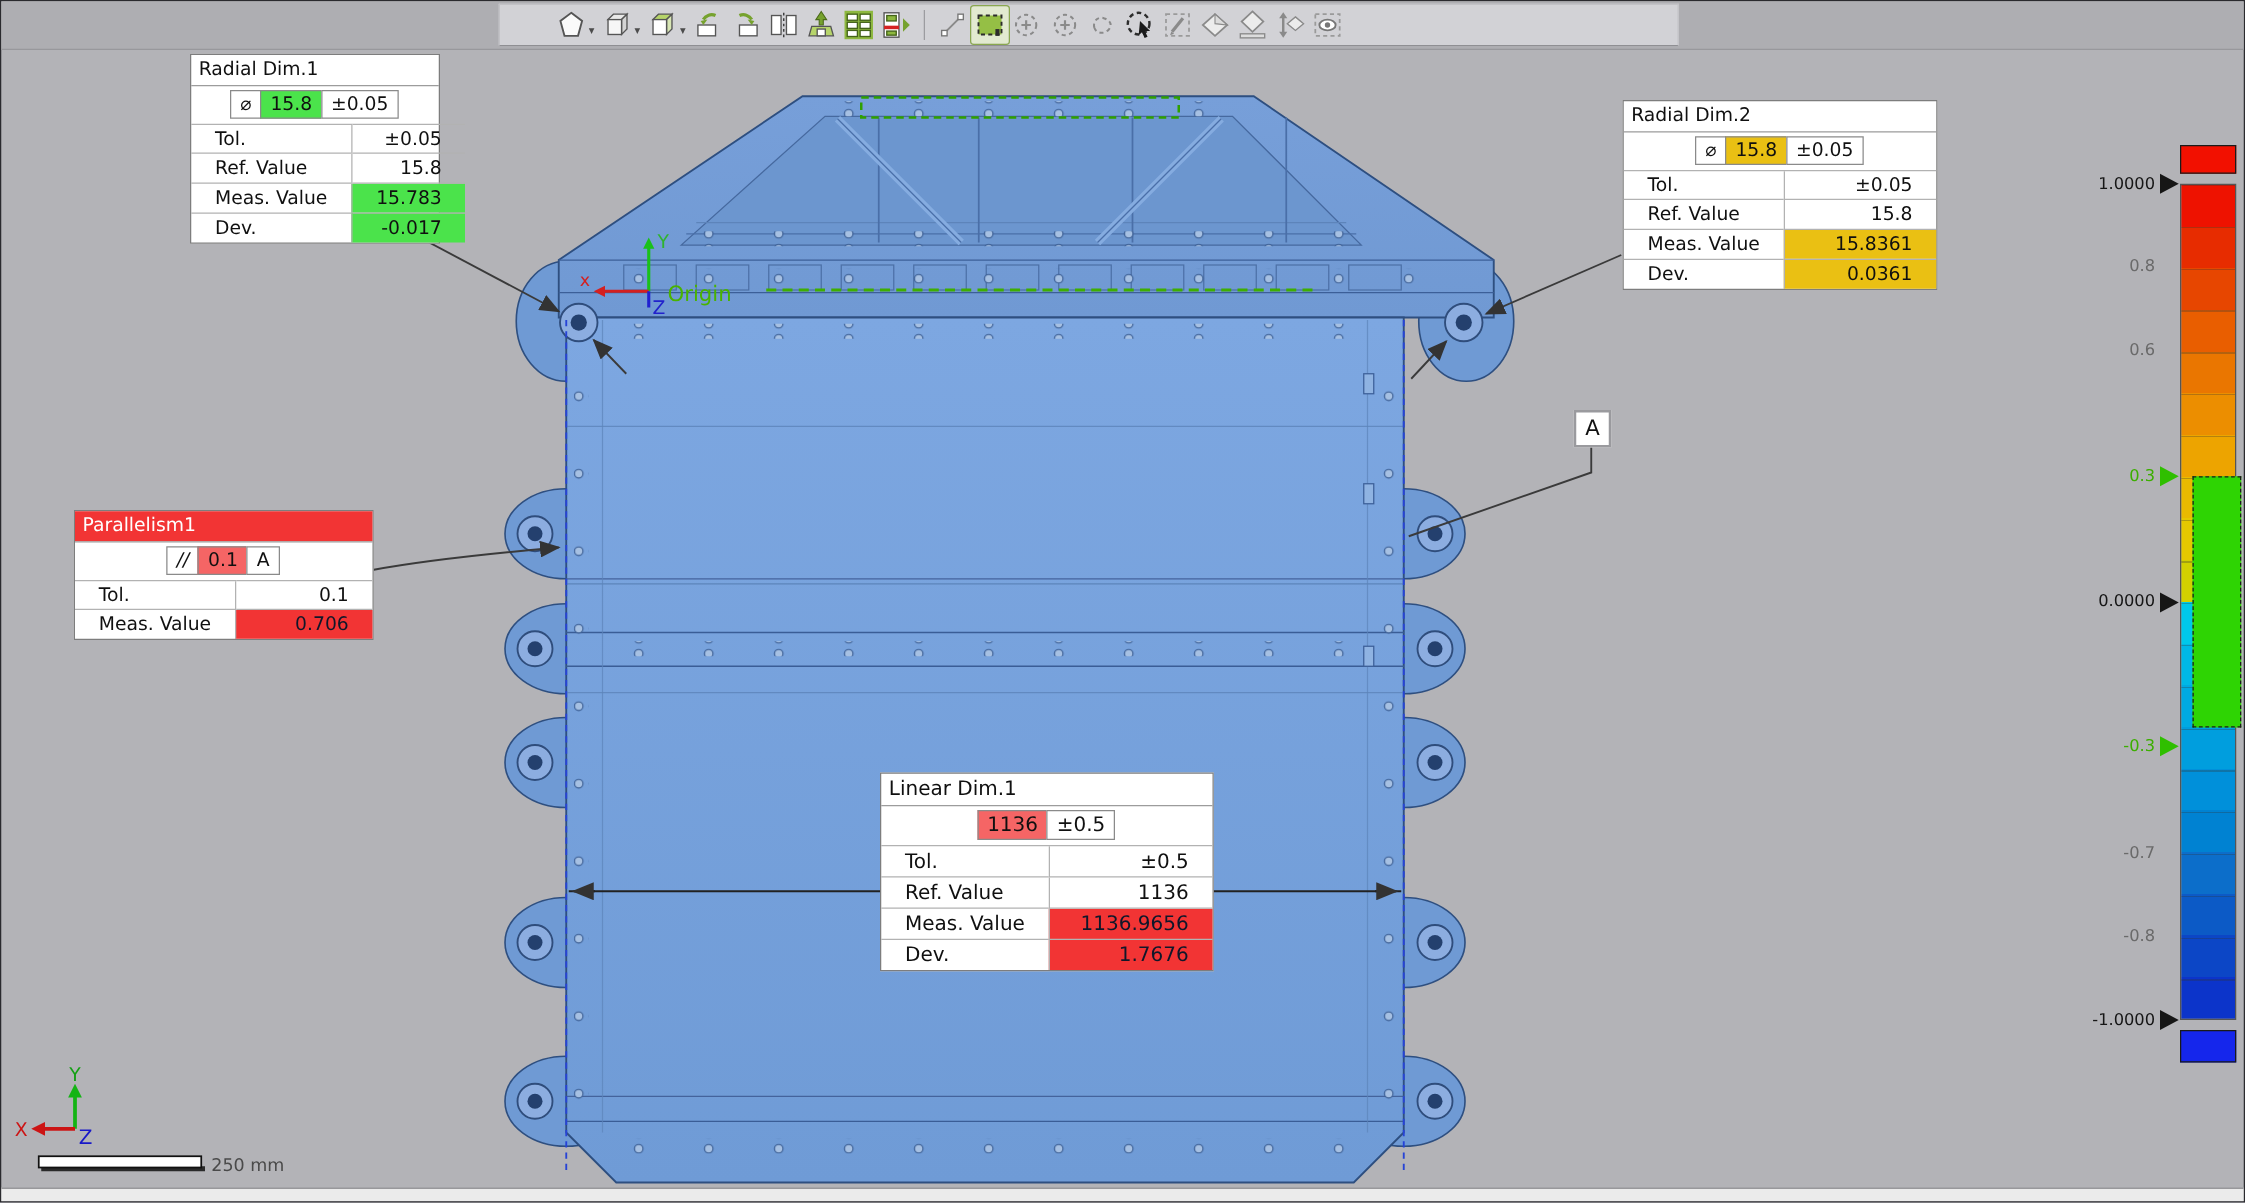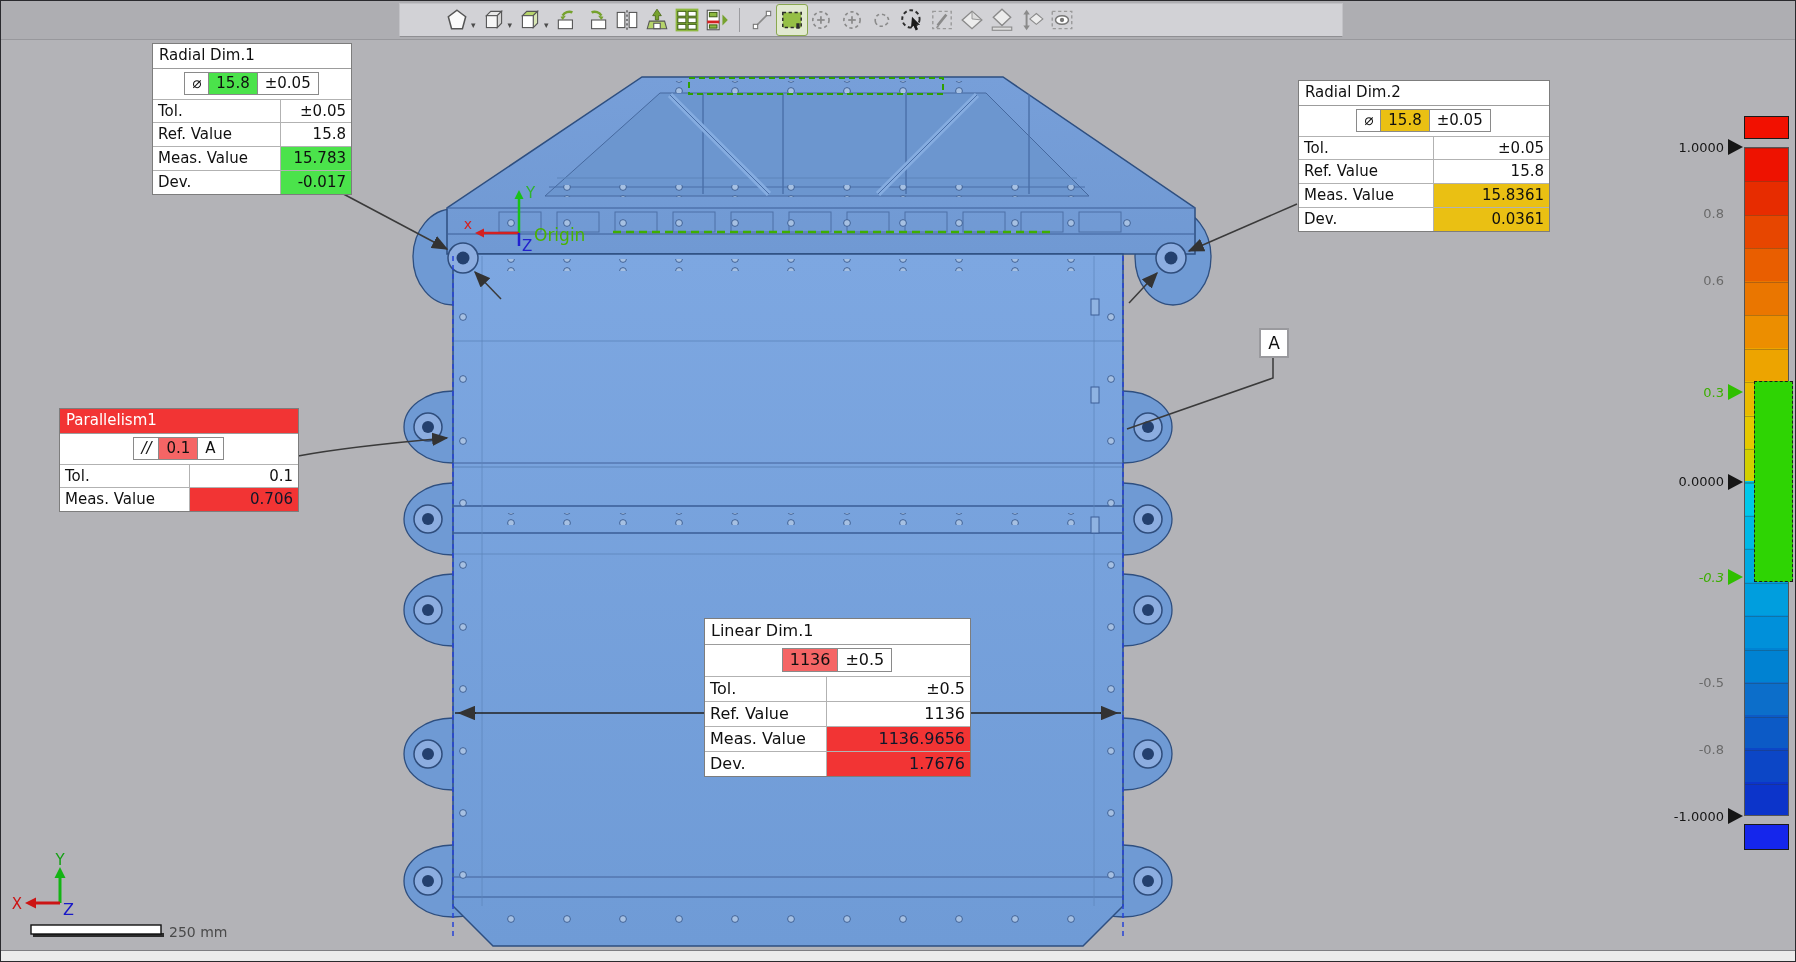--- a/index.html
+++ b/index.html
@@ -13,21 +13,21 @@
   .tool{width:30px;height:30px;display:flex;align-items:center;justify-content:center;flex:0 0 auto;border-radius:2px;}
   .tool.active{background:#e2ead0;outline:1px solid #8aa84f;}
   .dd{font-size:9px;color:#4c4c4c;margin:10px 3px 0 -1px;flex:0 0 auto;}
   .sep{width:1px;height:24px;background:#9c9ca0;margin:0 7px;flex:0 0 auto;}
   
   .anno{position:absolute;background:#fff;border:1px solid #7d7d7d;color:#101010;font-size:15px;line-height:1.25;}
   .anno .title{padding:2px 6px 3px 6px;white-space:nowrap;}
   .anno .spec{display:flex;justify-content:center;align-items:center;padding:3px 0 4px 0;border-top:1px solid #9c9c9c;}
   .anno .spec .cell{border:1px solid #8a8a8a;margin-left:-1px;padding:1px 7px;white-space:nowrap;background:#fff;}
   .anno table{border-collapse:collapse;width:100%;}
-  .anno td{border-top:1px solid #b2b2b2;padding:2px 5px;white-space:nowrap;}
+  .anno td{border-top:1px solid #b2b2b2;padding:2px 19px;white-space:nowrap;}
   .anno td.val{text-align:right;border-left:1px solid #b2b2b2;}
   .hl-green{background:#4be34b !important;}
   .hl-yellow{background:#eac013 !important;}
   .hl-redlight{background:#f56565 !important;}
   .hl-red{background:#f23434 !important;color:#0f172a;}
   .title-red{background:#f23434;color:#fff;}
   #linear1{font-size:16px;}
   .sym{font-style:italic;}
   
   .datum{position:absolute;left:1258px;top:327px;width:26px;height:26px;background:#fff;border:2px solid #9a9a9e;
@@ -506,34 +506,34 @@
           <span class="lmark black"></span>
         </div>
         <div class="ltick none" style="top: 103.9px;">
           <span>0.8</span>
           <span class="lmark none"></span>
         </div>
         <div class="ltick none" style="top: 170.8px;">
           <span>0.6</span>
           <span class="lmark none"></span>
         </div>
-        <div class="ltick green" style="top: 282px;">
+        <div class="ltick green" style="top: 271px;">
           <span>0.3</span>
           <span class="lmark green"></span>
         </div>
         <div class="ltick black" style="top: 371.5px;">
           <span>0.0000</span>
           <span class="lmark black"></span>
         </div>
-        <div class="ltick green" style="top: 467px; font-style: italic;">
+        <div class="ltick green" style="top: 487px;">
           <span>-0.3</span>
           <span class="lmark green"></span>
         </div>
         <div class="ltick none" style="top: 572.2px;">
-          <span>-0.5</span>
+          <span>-0.7</span>
           <span class="lmark none"></span>
         </div>
         <div class="ltick none" style="top: 639.1px;">
           <span>-0.8</span>
           <span class="lmark none"></span>
         </div>
         <div class="ltick black" style="top: 706px;">
           <span>-1.0000</span>
           <span class="lmark black"></span>
         </div>

